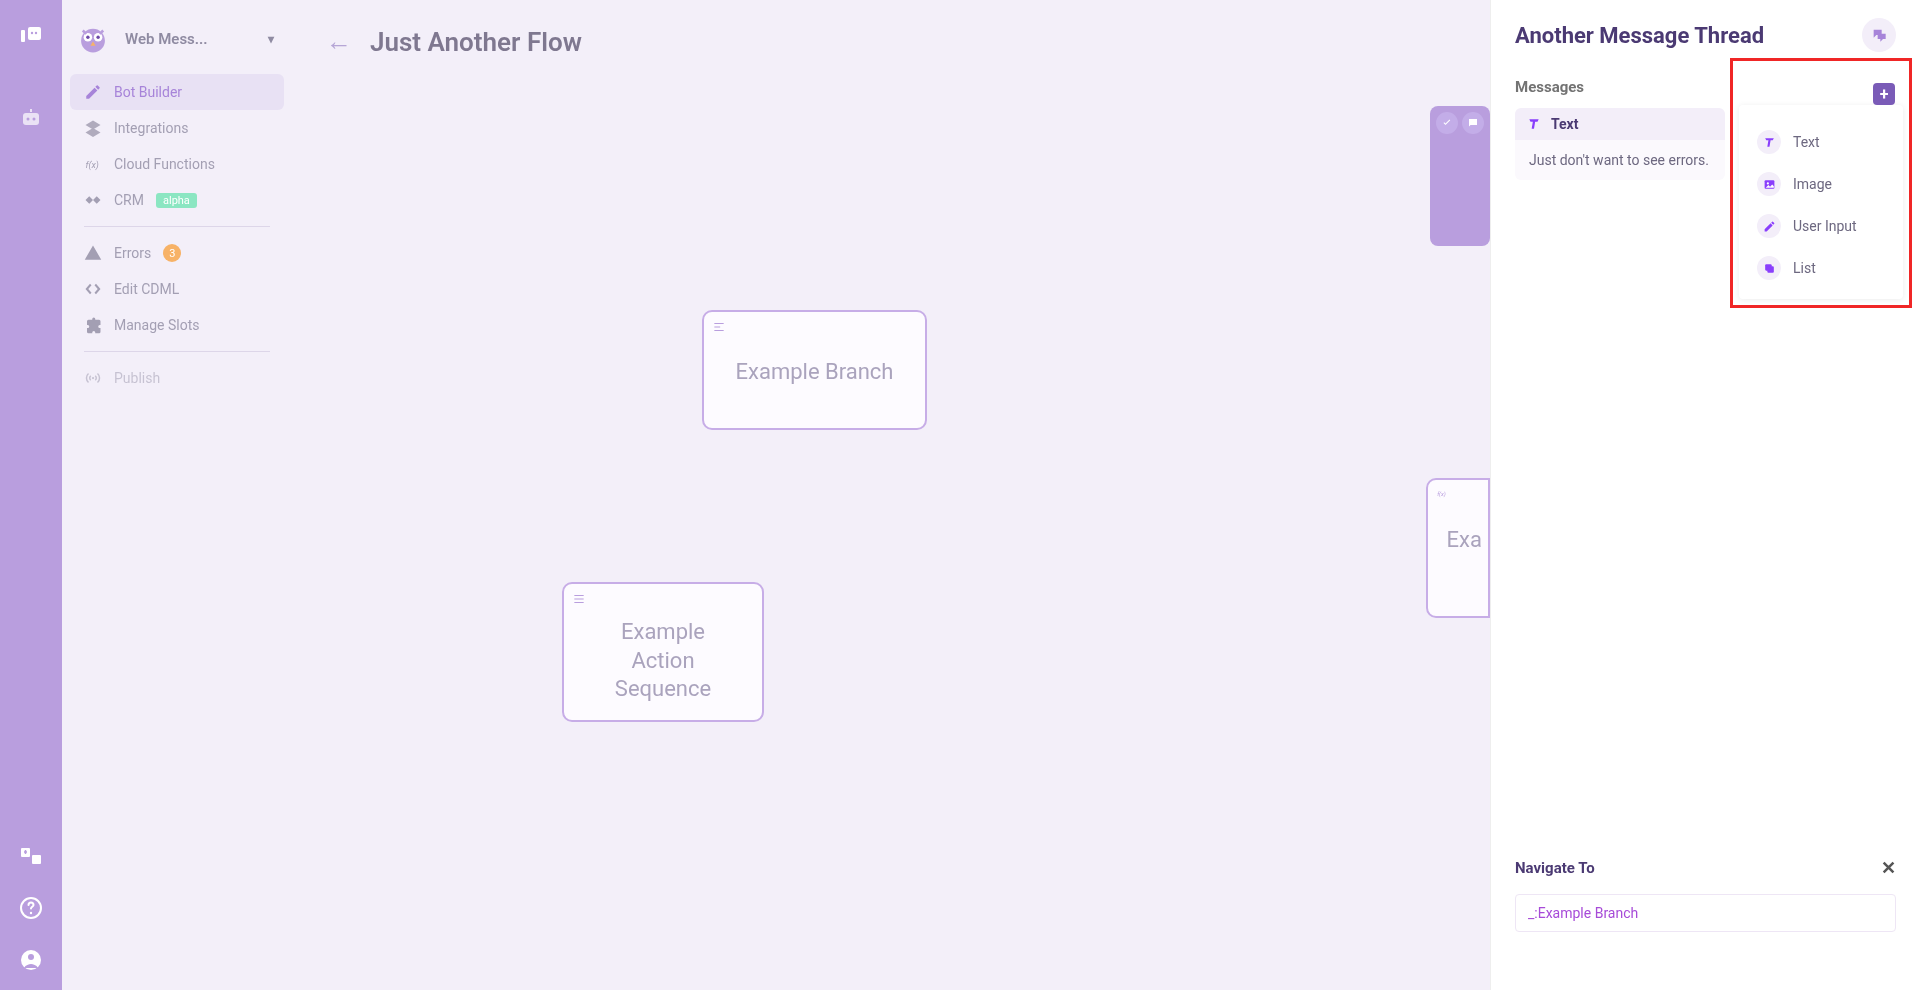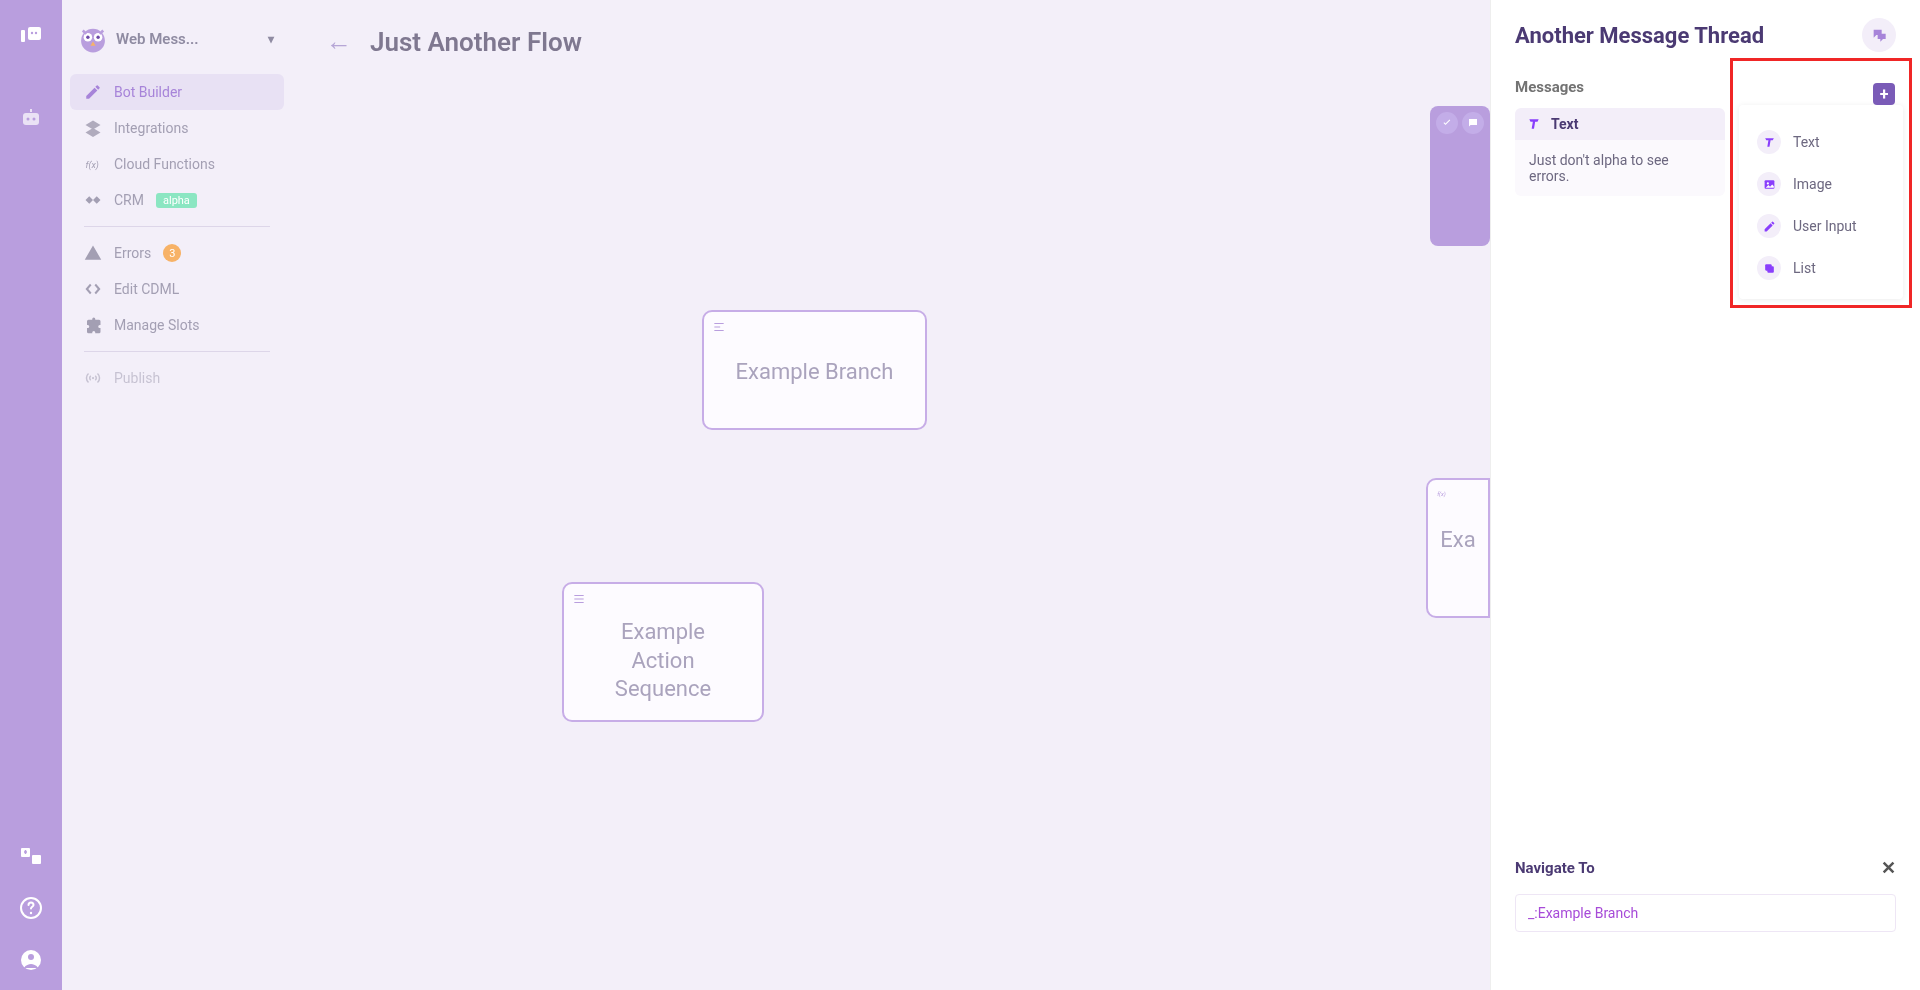--- a/index.html
+++ b/index.html
@@ -7,21 +7,21 @@
 body { display: flex; background: #f3eff9; overflow: hidden; }
 
 
 .rail { width: 62px; background: #b99ede; display: flex; flex-direction: column; align-items: center; padding-top: 10px; flex-shrink: 0; }
 .rail-icon { width: 40px; height: 40px; display:flex; align-items:center; justify-content:center; margin:6px 0; color:#fff; cursor:pointer; border-radius:6px; }
 .rail-spacer { flex:1; }
 .rail-icon svg { width:24px; height:24px; fill:#fff; }
 
 
 .sidebar { width: 230px; background:#f3eff9; flex-shrink:0; padding: 14px 8px 0 8px; display:flex; flex-direction:column; }
-.workspace-select { display:flex; align-items:center; gap:6px; padding:8px 10px 18px 6px; color:#8f8ba2; font-weight:600; font-size:15px; cursor:pointer; }
+.workspace-select { display:flex; align-items:center; gap:15px; padding:8px 10px 18px 6px; color:#8f8ba2; font-weight:600; font-size:15px; cursor:pointer; }
 .workspace-select .owl { width:34px; height:34px; }
 .workspace-select .caret { margin-left:auto; font-size:12px; color:#8f8ba2; }
 
 .nav-item { display:flex; align-items:center; gap:12px; padding:9px 14px; color:#a39fb3; font-size:14px; border-radius:6px; cursor:pointer; }
 .nav-item.active { background:#e8e1f4; color:#a784d9; }
 .nav-item .ico { width:18px; height:18px; flex-shrink:0; display:flex; align-items:center; justify-content:center; }
 .nav-item .ico svg { width:18px; height:18px; fill:currentColor; }
 .nav-badge { font-size:11px; padding:1px 7px; border-radius:3px; }
 .nav-badge.alpha { background:#8be6c2; color:#fff; }
 .nav-badge.count { background:#f7b267; color:#fff; width:18px; height:18px; border-radius:50%; display:inline-flex; align-items:center; justify-content:center; }
@@ -31,21 +31,21 @@
 .canvas-wrap { flex:1; position:relative; overflow:hidden; }
 .canvas-header { display:flex; align-items:center; gap:18px; padding:26px 34px 0 34px; }
 .back-arrow { color:#b6a6d6; font-size:26px; cursor:pointer; }
 .flow-title { color:#7f7890; font-size:26px; font-weight:600; }
 
 
 .flow-node { position:absolute; background:#fdfbff; border:2px solid #c7ade7; border-radius:10px; padding:18px 28px; text-align:center; }
 .flow-node .node-title { color:#aaa3bd; font-size:22px; line-height:1.3; }
 .flow-node .node-tag { position:absolute; top:6px; left:6px; width:18px; height:18px; display:flex; align-items:center; justify-content:center; }
 .flow-node .node-tag svg { width:14px; height:14px; fill:#b99ede; }
-.flow-node.clipped { right:0; border-top-right-radius:0; border-bottom-right-radius:0; }
+.flow-node.clipped { right:0; border-top-right-radius:0; border-bottom-right-radius:0;text-align:right; }
 
 
 .thread-node { position:absolute; background:#b99ede; border-radius:8px; padding-top:6px; }
 .thread-node .bubbles { position:absolute; top:6px; left:6px; display:flex; gap:4px; }
 .thread-node .bubble { width:22px; height:22px; border-radius:50%; background:#c3ade8; display:flex; align-items:center; justify-content:center; }
 .thread-node .bubble svg { width:12px; height:12px; fill:#fff; }
 
 
 .panel { width:430px; background:#fff; border-left:1px solid #eee; flex-shrink:0; display:flex; flex-direction:column; padding: 18px 24px; position:relative; }
 .panel-header { display:flex; align-items:center; justify-content:space-between; }
@@ -291,21 +291,21 @@
     <div class="section-title">Messages</div>
   </div>
 
   <div class="msg-card">
     <div class="msg-card-head">
       <svg viewBox="0 0 24 24">
           <path d="M4 4h16l-2 4h-4l-2 12h-4l2-12H6z"></path>
         </svg>
       <span>Text</span>
     </div>
-    <div class="msg-card-body">Just don't alpha to see errors.</div>
+    <div class="msg-card-body">Just don't want to see errors.</div>
   </div>
 
   <div class="dropdown-wrap">
     <div class="dd-add">+</div>
     <div class="dropdown">
       <div class="dropdown-item">
         <span class="dico">
             <svg viewBox="0 0 24 24">
               <path d="M4 4h16l-2 4h-4l-2 12h-4l2-12H6z"></path>
             </svg>

